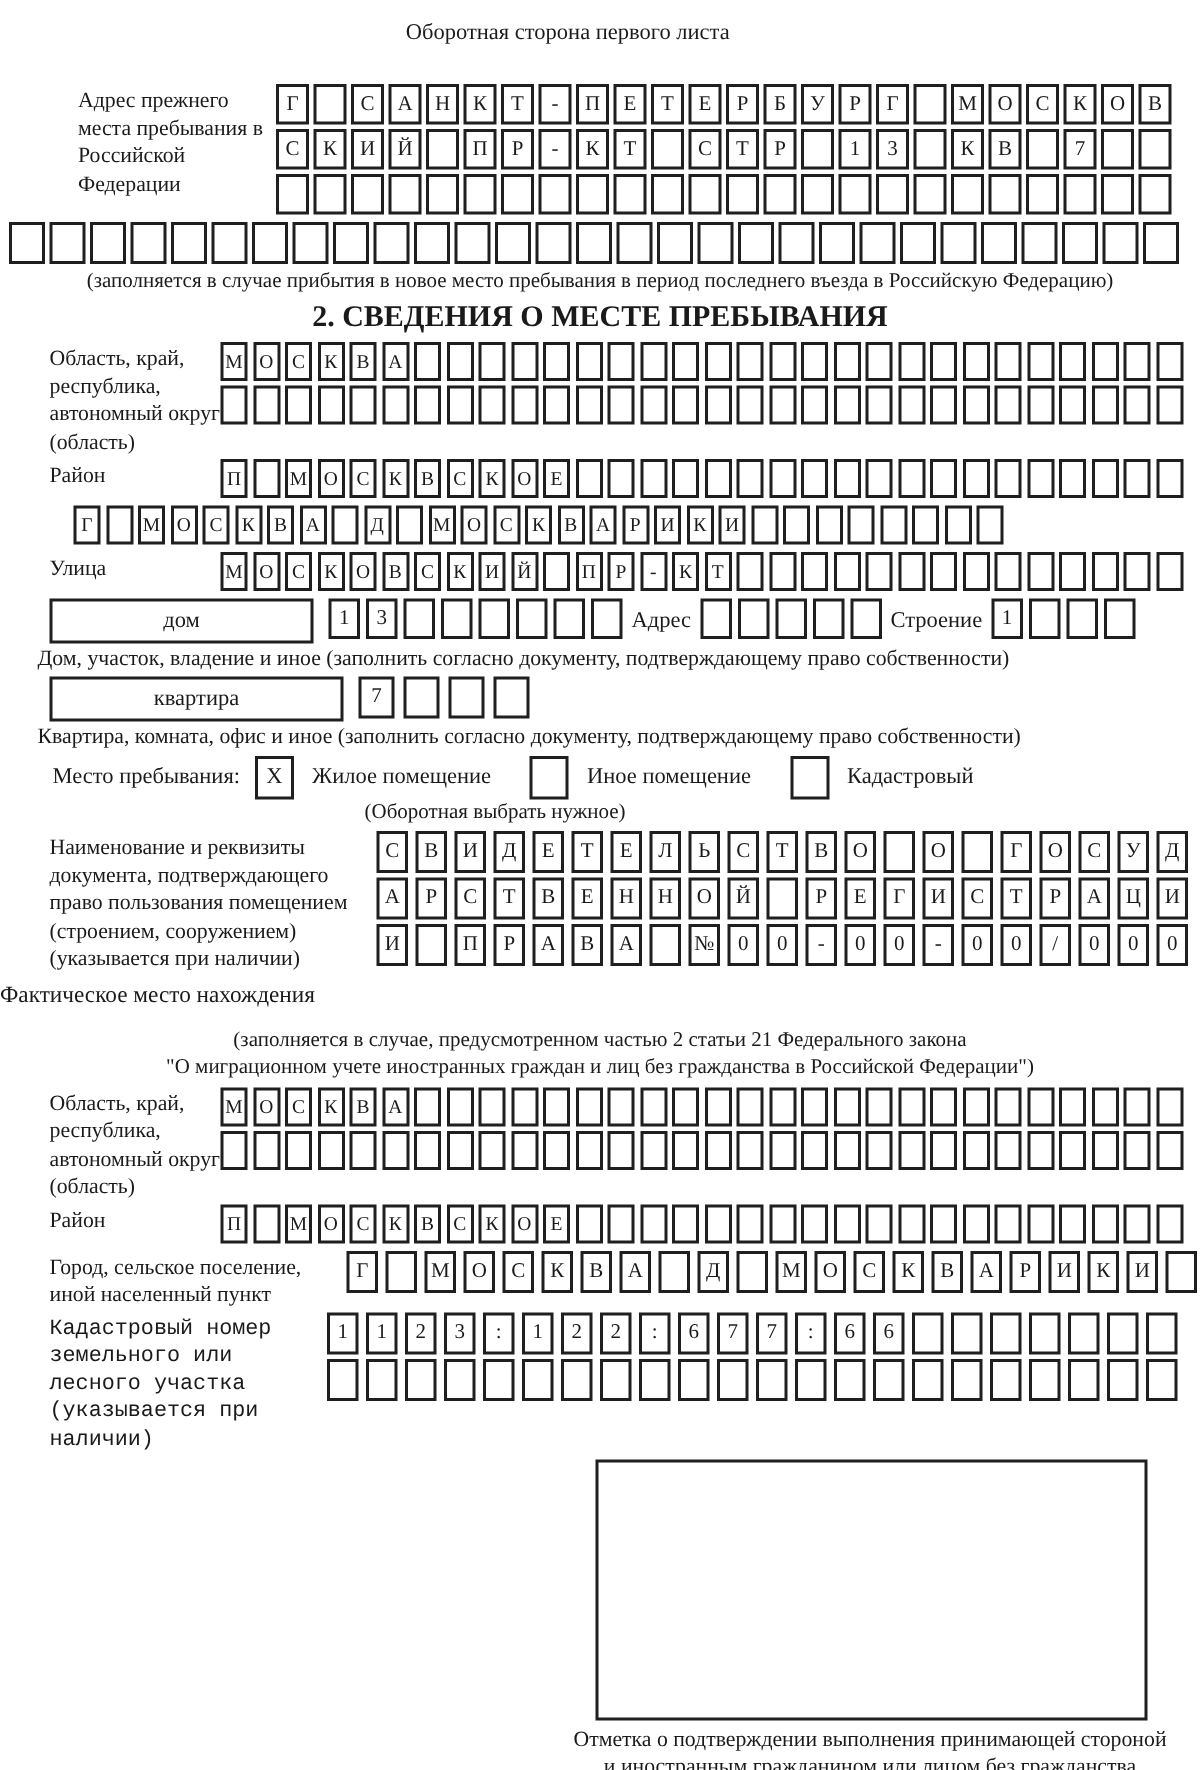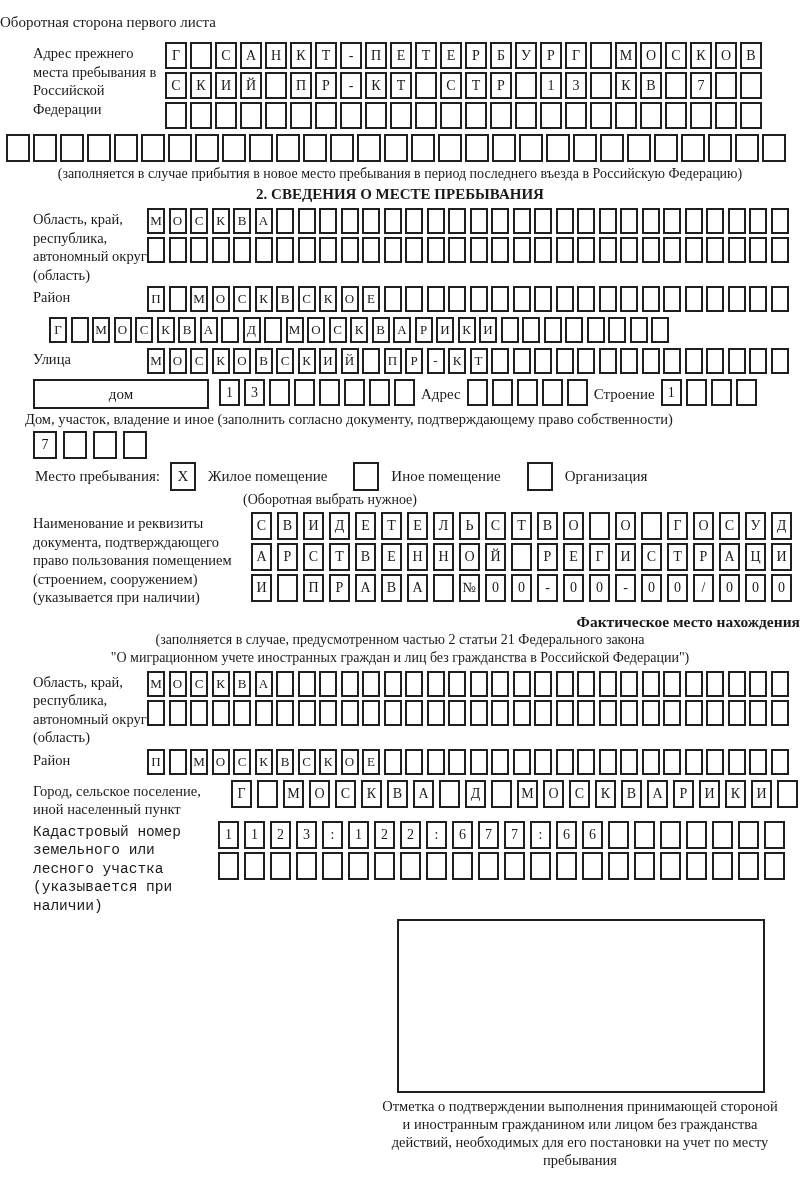--- a/index.html
+++ b/index.html
@@ -3,21 +3,21 @@
 <meta charset="utf-8">
 <style>
   html,body { margin:0; padding:0; }
   body {
     width:800px; height:1180px; background:#ffffff; color:#1a1a1a;
     font-family:"Liberation Serif","DejaVu Serif",serif;
     overflow:hidden;
   }
   .sheet { width:800px; height:1180px; position:relative; }
 
-  .header-note { text-align:left; padding:14px 58px 0 0; font-size:15px; }
+  .header-note { text-align:center; padding:14px 58px 0 15px; font-size:15px; }
 
   
   .cellrow { display:flex; margin-bottom:3px; }
   .cell {
     box-sizing:border-box; flex:none; border:2px solid #1f1f1f; background:#fff;
     text-align:center; font-size:14px; overflow:hidden;
   }
   .c24 { gap:3px; } .c24 .cell { width:22px; height:27px; line-height:23px; }
   .cfull { gap:3px; } .cfull .cell { width:24px; height:28px; line-height:24px; }
   .c30 { gap:3.5px; } .c30 .cell { width:18px; height:26px; line-height:22px; font-size:13px; }
@@ -31,62 +31,62 @@
   .flabel.w132 { width:132px; }
   .flabel.w135 { width:135px; }
   .flabel.w198 { width:198px; }
   .flabel.w185 { width:185px;font-family:Liberation Mono, monospace; }
   .flabel.w212 { width:212px; padding-right:6px; }
   .gridcol { display:flex; flex-direction:column; }
 
   .fullrow { margin-left:6px; }
 
   .note-center { text-align:center; font-size:14px; line-height:17px; margin:1px 0 2px 0; }
-  .section-title { text-align:center; font-weight:bold; font-size:15px; margin:4px 0 5px 0; }
+  .section-title { text-align:center; font-weight:bold; font-size:20px; margin:4px 0 5px 0; }
 
   .house-row { display:flex; align-items:flex-start; margin-left:33px; margin-bottom:1px; }
   .named-box {
     box-sizing:border-box; flex:none; border:2px solid #1f1f1f; height:30px;
     display:flex; align-items:center; justify-content:center; font-size:15px;
   }
   .dom-box { width:176px; margin-right:10px; }
   .kvartira-box { width:196px; margin-right:10px; }
   .inline-lbl { font-size:15px; line-height:30px; flex:none; padding:0 6px; }
   .hint { margin-left:25px; font-size:14.5px; line-height:19px; margin-bottom:2px; }
 
   .stay-row { display:flex; align-items:center; margin-left:35px; margin-top:3px; }
   .stay-label { font-size:15px; margin-right:10px; }
   .check-box {
     box-sizing:border-box; flex:none; width:26px; height:29px; border:2px solid #1f1f1f;
     text-align:center; font-size:15px; line-height:25px; margin-right:12px;
   }
   .opt-label { font-size:15px; margin-right:26px; }
   .stay-note { margin-left:243px; font-size:14px; line-height:17px; margin-bottom:3px; }
 
-  .fact-title { text-align:right; font-weight:bold; font-size:15.5px; margin:6px 0 0 0; }
+  .fact-title { text-align:left; font-weight:normal; font-size:15.5px; margin:6px 0 12px 0; }
   .fact-note { text-align:center; font-size:14px; line-height:18px; }
   .fact-note2 { text-align:center; font-size:14px; line-height:18px; margin-bottom:4px; }
 
   .stamp-box {
     box-sizing:border-box; margin-left:397px; margin-top:4px;
     width:368px; height:174px; border:2px solid #1f1f1f; background:#fff;
   }
   .stamp-caption {
     width:400px; margin-left:380px; margin-top:4px;
     text-align:center; font-size:14.5px; line-height:18px;
   }
 </style>
 </head>
 <body>
 
 <div class="sheet">
 
   <div class="header-note">Оборотная сторона первого листа</div>
 
-  <div class="field" style="margin-top:11px;">
+  <div class="field" style="margin-top:25px;justify-content:center;">
     <div class="flabel w132">Адрес прежнего места пребывания в Российской Федерации</div>
     <div class="gridcol">
       <div class="cellrow c24">
           <div class="cell">Г</div>
           <div class="cell"></div>
           <div class="cell">С</div>
           <div class="cell">А</div>
           <div class="cell">Н</div>
           <div class="cell">К</div>
           <div class="cell">Т</div>
@@ -403,36 +403,38 @@
     <div class="cellrow hcells" style="margin-bottom:0;">
         <div class="cell">1</div>
         <div class="cell"></div>
         <div class="cell"></div>
         <div class="cell"></div>
       </div>
   </div>
   <div class="hint">Дом, участок, владение и иное (заполнить согласно документу, подтверждающему право собственности)</div>
 
   <div class="house-row">
+    <div class="named-box kvartira-box">квартира</div>
     <div class="cellrow acells" style="margin-bottom:0;">
         <div class="cell">7</div>
         <div class="cell"></div>
         <div class="cell"></div>
         <div class="cell"></div>
       </div>
   </div>
+  <div class="hint">Квартира, комната, офис и иное (заполнить согласно документу, подтверждающему право собственности)</div>
 
   <div class="stay-row">
     <span class="stay-label">Место пребывания:</span>
     <span class="check-box">X</span>
     <span class="opt-label">Жилое помещение</span>
     <span class="check-box"></span>
     <span class="opt-label">Иное помещение</span>
     <span class="check-box"></span>
-    <span class="opt-label">Организация</span>
+    <span class="opt-label">Кадастровый</span>
   </div>
   <div class="stay-note">(Оборотная выбрать нужное)</div>
 
   <div class="field" style="margin-top:4px;">
     <div class="flabel w212">Наименование и реквизиты документа, подтверждающего право пользования помещением (строением, сооружением) (указывается при наличии)</div>
     <div class="gridcol">
       <div class="cellrow c21">
           <div class="cell">С</div>
           <div class="cell">В</div>
           <div class="cell">И</div>

